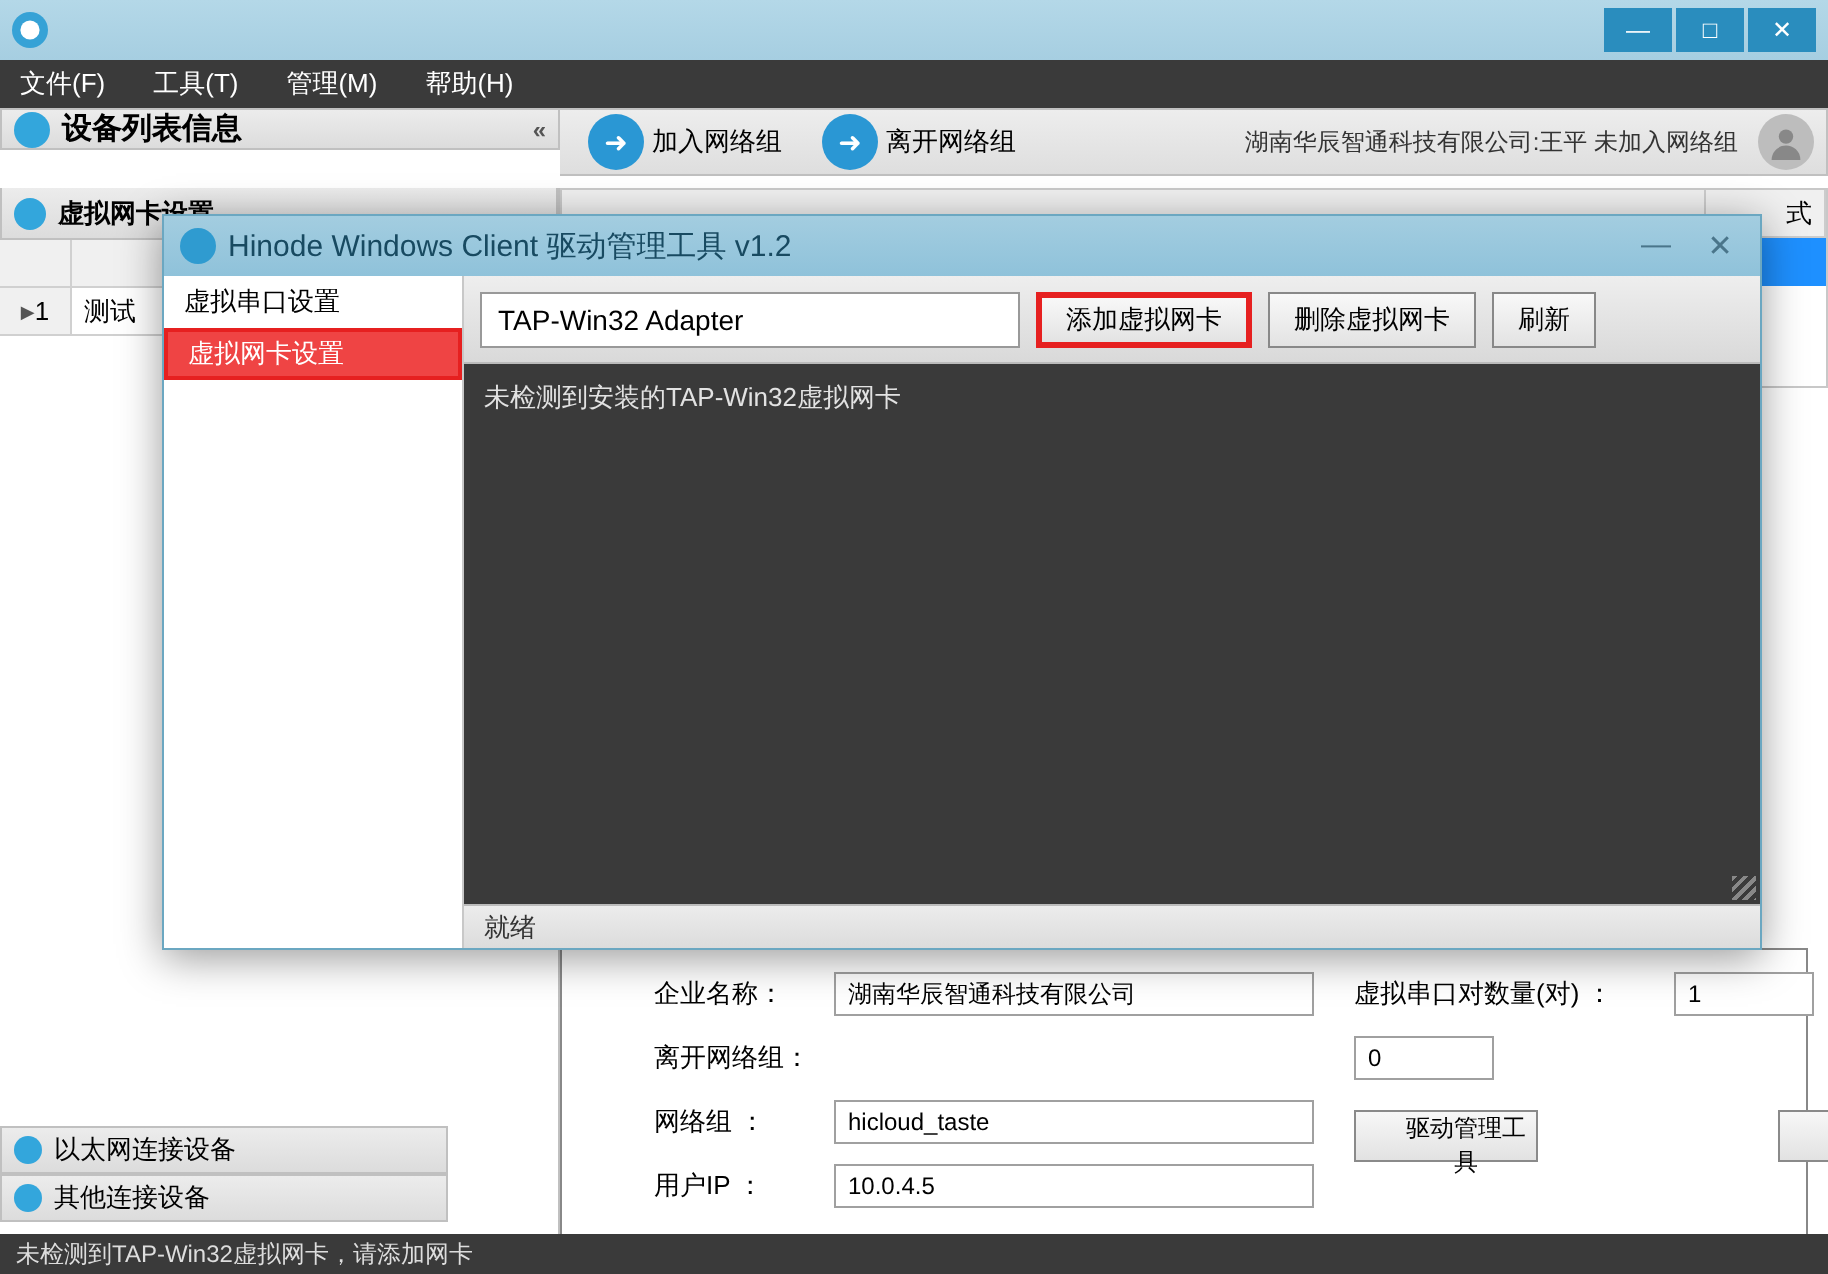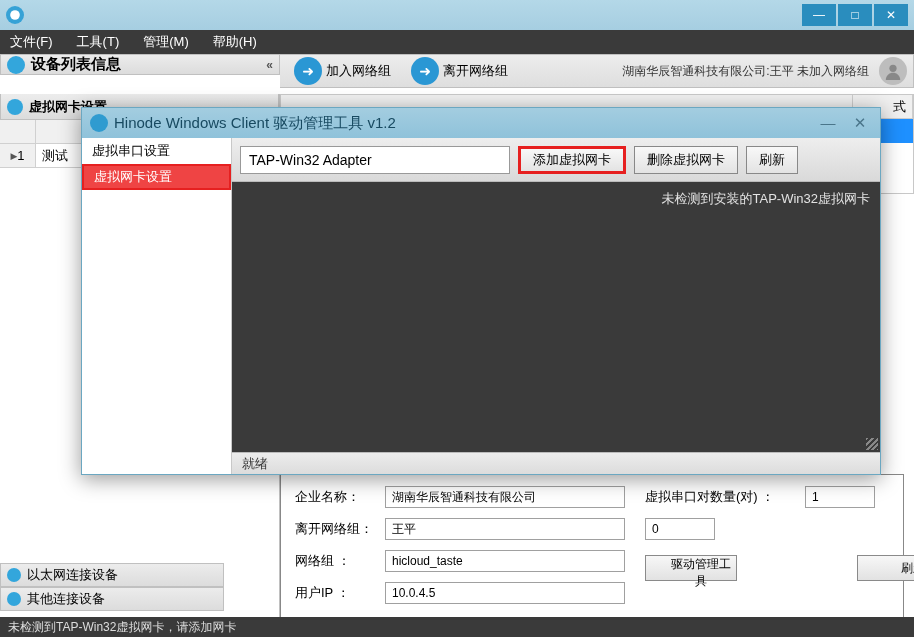--- a/index.html
+++ b/index.html
@@ -40,21 +40,21 @@
 .grid-row .c1 { flex: 1; padding: 0 6px; display:flex; align-items:center; }
 .grid-row.header .c1 { background: #f0f0f0; font-weight: normal; justify-content:center; }
 .grid-row.data .c0::before { content: "▶"; font-size: 9px; color: #555; }
 
 .bottom-panels { position: absolute; bottom: 26px; left: 0; width: 224px; }
 .panel-item { height: 24px; background: linear-gradient(#ececec,#dcdcdc); border: 1px solid #c0c0c0; display: flex; align-items: center; padding: 0 6px; cursor: pointer; }
 .panel-item .ico { width: 14px; height: 14px; border-radius: 50%; background: #33a6dc; margin-right: 6px; }
 
 .content-right { flex: 1; position: relative; background: #fff; }
 .info-box { position: absolute; left: 0; top: 380px; right: 10px; bottom: 0; border: 1px solid #888; padding: 10px 14px; font-size: 13px; display: flex; }
-.info-col { display: flex; flex-direction: column; gap: 8px; }
+.info-col { display: flex; flex-direction: column; gap: 8px; margin-left: 32px; }
 .info-col .row { display: flex; align-items: center; height: 24px; }
 .info-col .lbl { width: 90px; }
 .info-col .val { width: 240px; height: 22px; border: 1px solid #a0a0a0; background: #fff; padding: 0 6px; display: flex; align-items: center; font-size: 12px; }
 .info-col2 { margin-left: 20px; }
 .info-col2 .lbl { width: 160px; }
 .info-col2 .val { width: 70px; }
 .small-btn { width: 92px; height: 26px; border: 1px solid #8a8a8a; background: linear-gradient(#f7f7f7,#e2e2e2); cursor: pointer; font-size: 12px; padding-left: 20px; }
 .btn-row { display:flex; gap: 120px; margin-top: 6px; }
 
 .right-grid-area { position:absolute; top:0; left:0; right:0; height: 100px; border:1px solid #c8c8c8; }
@@ -72,21 +72,21 @@
 .dialog .dtitle .dcontrols span { cursor:pointer; width:24px; text-align:center; }
 .dialog .dbody { flex:1; display:flex; }
 .dnav { width: 150px; background: #fff; border-right: 1px solid #c8c8c8; }
 .dnav .item { height: 26px; display:flex; align-items:center; padding: 0 10px; cursor:pointer; }
 .dnav .item.sel { background: #ef4444; color: #fff; border: 2px solid #e62020; box-sizing: border-box; }
 .dmain { flex:1; display:flex; flex-direction:column; }
 .dtool { height: 44px; background: linear-gradient(#eeeeee,#d9d9d9); border-bottom:1px solid #bbb; display:flex; align-items:center; padding: 0 8px; gap: 8px; }
 .dtool .adapter { width: 270px; height: 28px; border:1px solid #999; background:#fff; padding:0 8px; display:flex; align-items:center; font-size:14px; }
 .dtool .btn { height: 28px; padding: 0 12px; border:1px solid #888; background: linear-gradient(#f8f8f8,#e3e3e3); cursor:pointer; font-size:13px; display:flex; align-items:center; }
 .dtool .btn.hi { border: 3px solid #e62020; }
-.dlist { flex:1; background:#3a3a3a; color:#e2e2e2; padding: 8px 10px; font-size:13px; position:relative;text-align:right; }
+.dlist { flex:1; background:#3a3a3a; color:#e2e2e2; padding: 8px 10px; font-size:13px; position:relative; }
 .dlist .resize { position:absolute; right:2px; bottom:2px; width:12px; height:12px; background: repeating-linear-gradient(135deg,#888 0 2px, transparent 2px 4px); }
 .dstatus { height:22px; background: linear-gradient(#ececec,#dcdcdc); border-top:1px solid #bbb; display:flex; align-items:center; padding:0 10px; font-size:13px; color:#333; }
 </style>
 </head>
 <body>
 
 <div class="main-win">
 
   <div class="titlebar">
     <span class="logo">
@@ -162,21 +162,20 @@
       </div>
 
       <div class="info-box">
         <div class="info-col">
           <div class="row">
               <span class="lbl">企业名称：</span>
               <span class="val">湖南华辰智通科技有限公司</span>
             </div>
           <div class="row">
               <span class="lbl">离开网络组：</span>
-              <span class="val">王平</span>
             </div>
           <div class="row">
               <span class="lbl">网络组   ：</span>
               <span class="val">hicloud_taste</span>
             </div>
           <div class="row">
               <span class="lbl">用户IP    ：</span>
               <span class="val">10.0.4.5</span>
             </div>
         </div>

